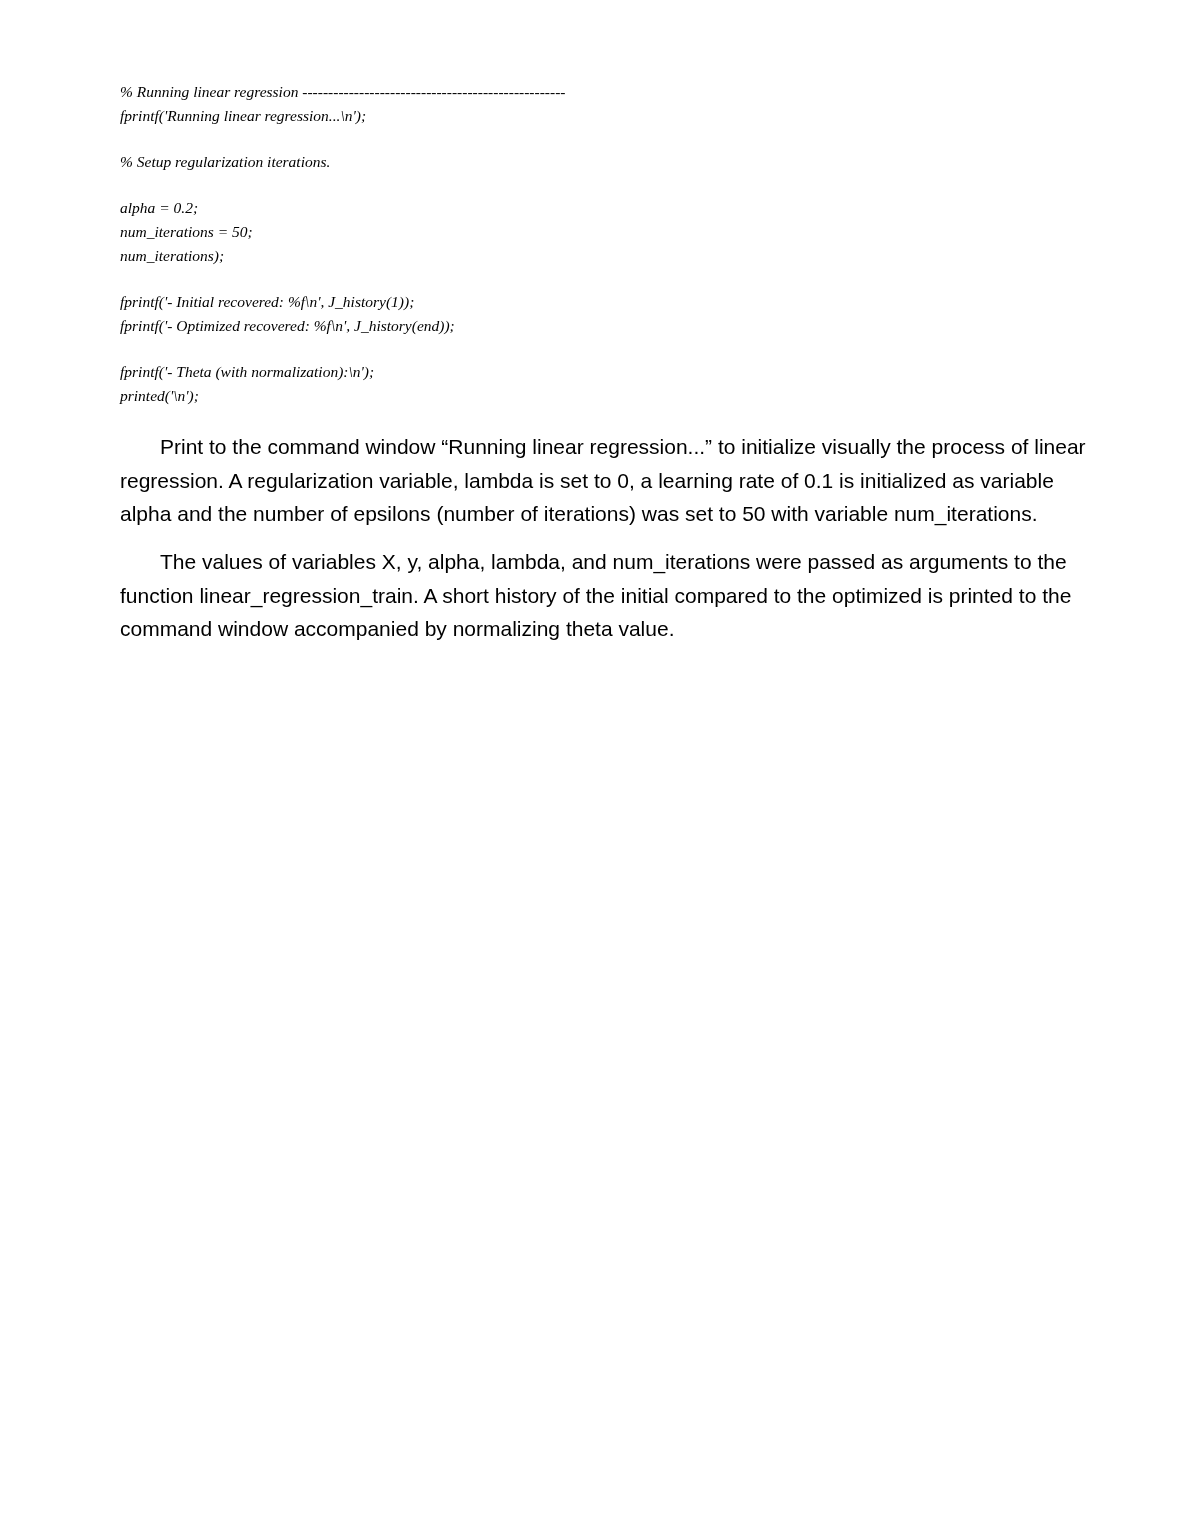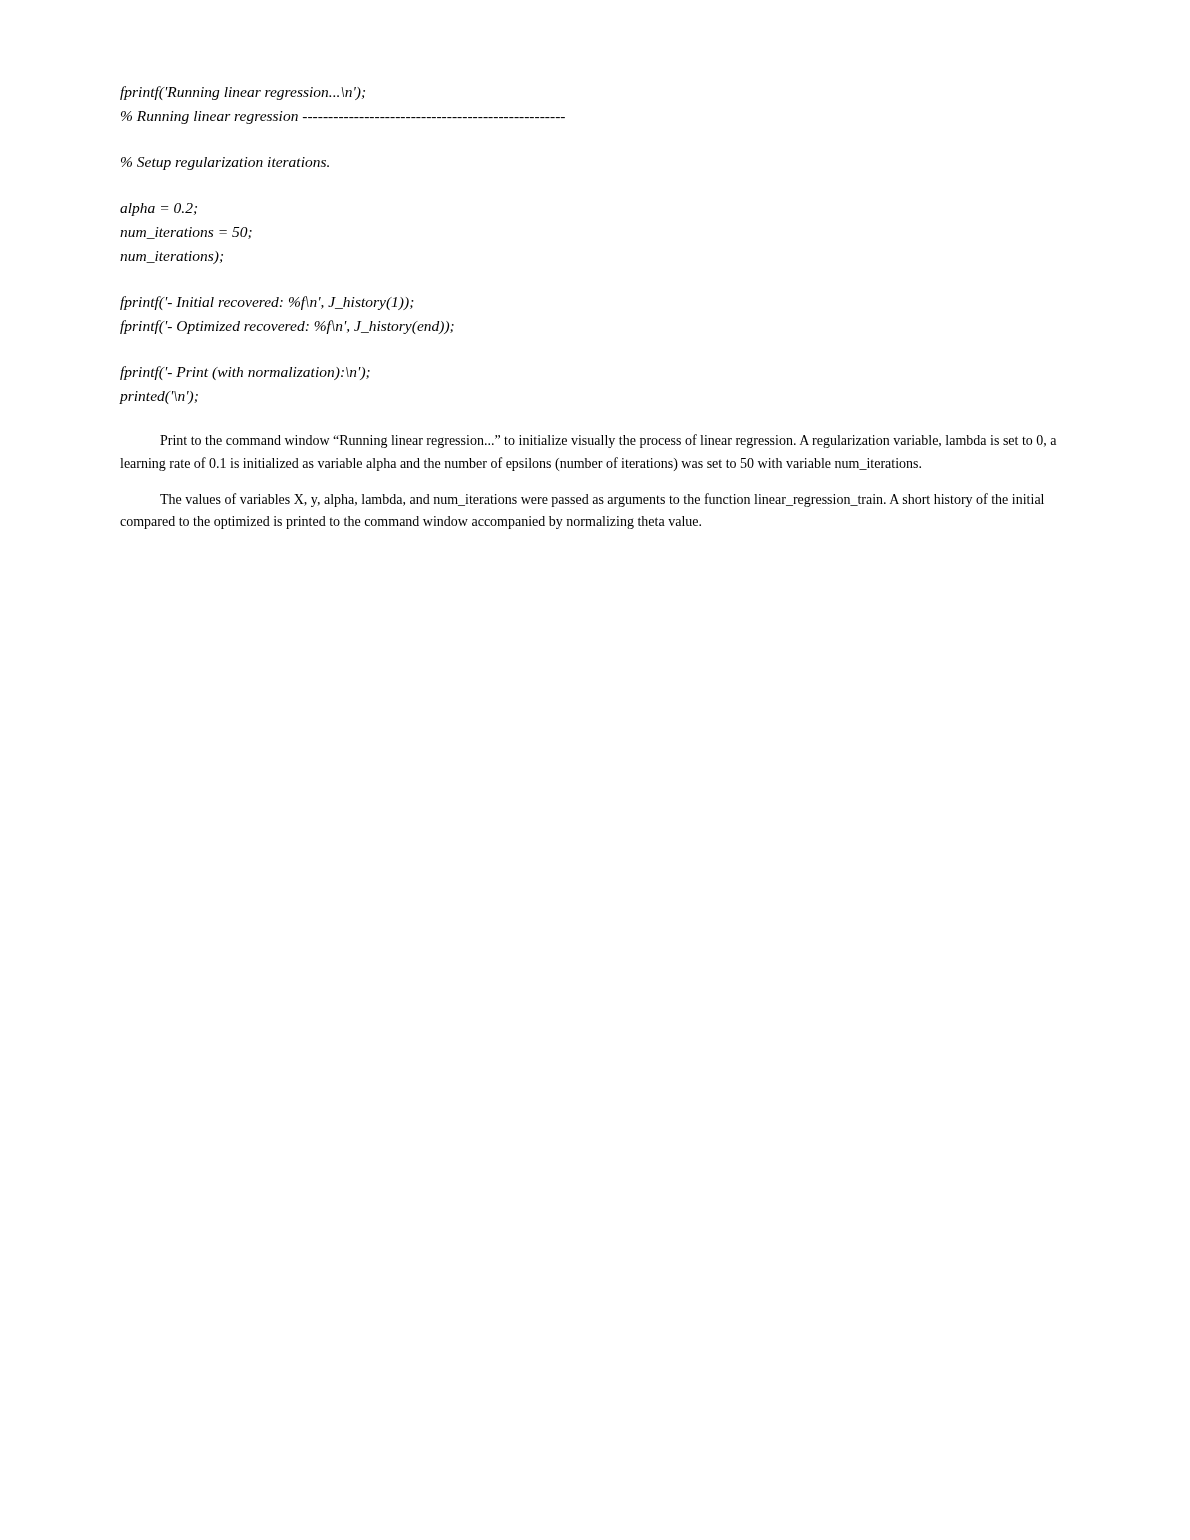--- a/index.html
+++ b/index.html
@@ -38,22 +38,22 @@
     .explanation-heading {
       font-family: Arial, Helvetica, sans-serif;
       font-weight: bold;
       font-size: 16px;
       font-style: normal;
       margin-top: 30px;
       margin-bottom: 10px;
     }
 
     .explanation-body {
-      font-family: Liberation Serif, serif;
-      font-size: 14px;
+      font-family: Liberation Sans, sans-serif;
+      font-size: 21px;
       font-style: normal;
       font-weight: normal;
       line-height: 1.6;
     }
 
     .explanation-body p {
       margin-bottom: 14px;
       text-align: left;
     }
 
@@ -63,22 +63,22 @@
   </style>
 </head>
 <body>
 
 <div>
 
   <div>
 
     <div class="code-group">
       <div class="code-block">
+        <span class="code-line">% Running linear regression ---------------------------------------------------</span>
         <span class="code-line">fprintf('Running linear regression...\n');</span>
-        <span class="code-line">% Running linear regression ---------------------------------------------------</span>
       </div>
     </div>
 
     <div class="code-group">
       <div class="code-block">
         <span class="code-line">% Setup regularization iterations.</span>
       </div>
     </div>
 
     <div class="code-group">
@@ -91,21 +91,21 @@
 
     <div class="code-group">
       <div class="code-block">
         <span class="code-line">fprintf('- Initial recovered: %f\n', J_history(1));</span>
         <span class="code-line">fprintf('- Optimized recovered: %f\n', J_history(end));</span>
       </div>
     </div>
 
     <div class="code-group">
       <div class="code-block">
-        <span class="code-line">fprintf('- Print (with normalization):\n');</span>
+        <span class="code-line">fprintf('- Theta (with normalization):\n');</span>
         <span class="code-line">printed('\n');</span>
       </div>
     </div>
 
   </div>
 
   <div>
     <div class="explanation-body">
       <p class="indented">Print to the command window “Running linear regression...” to initialize visually the process of linear regression. A regularization variable, lambda is set to 0, a learning rate of 0.1 is initialized as variable alpha and the number of epsilons (number of iterations) was set to 50 with variable num_iterations.</p>
       <p class="indented">The values of variables X, y, alpha, lambda, and num_iterations were passed as arguments to the function linear_regression_train. A short history of the initial compared to the optimized is printed to the command window accompanied by normalizing theta value.</p>

